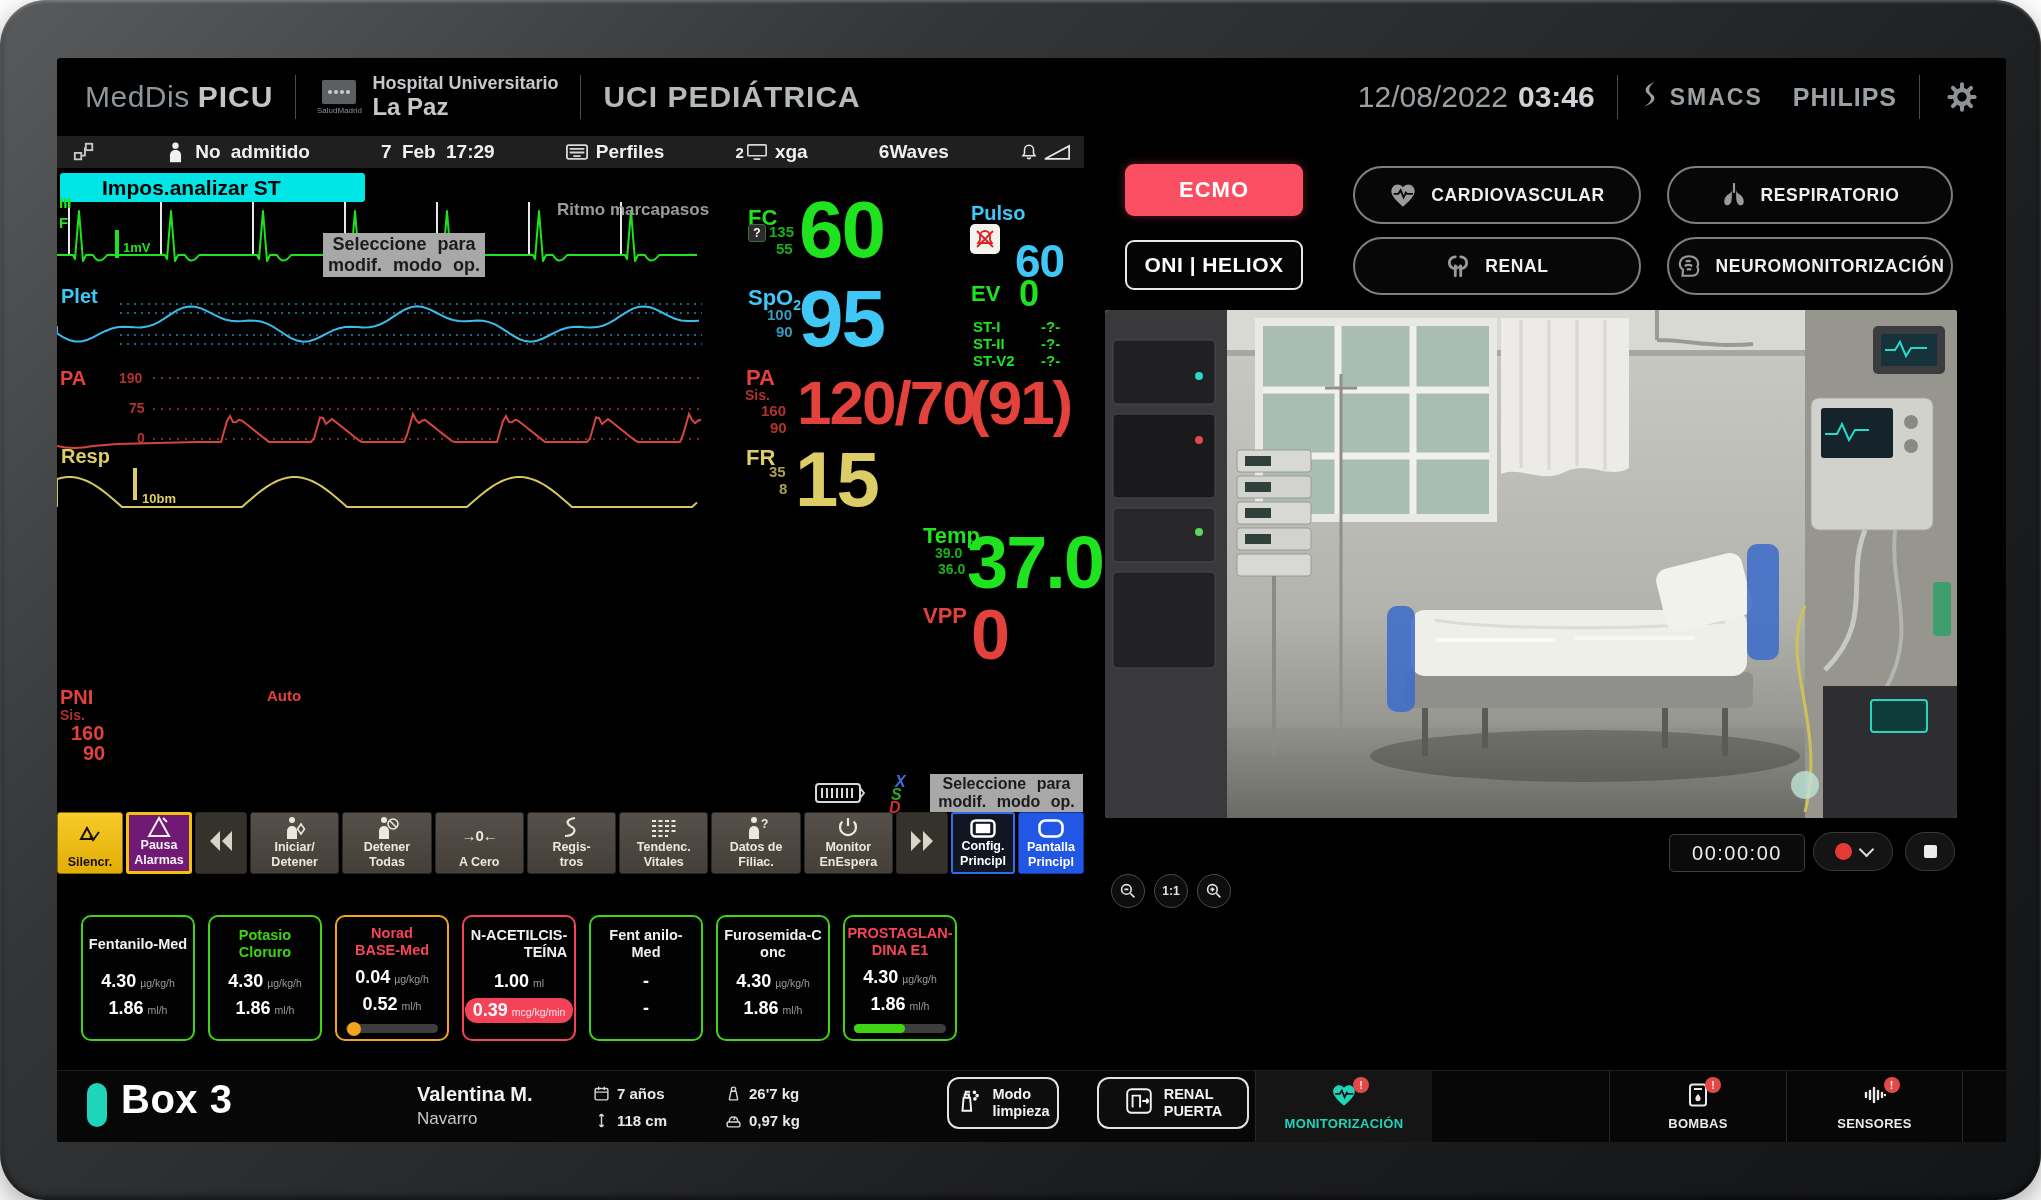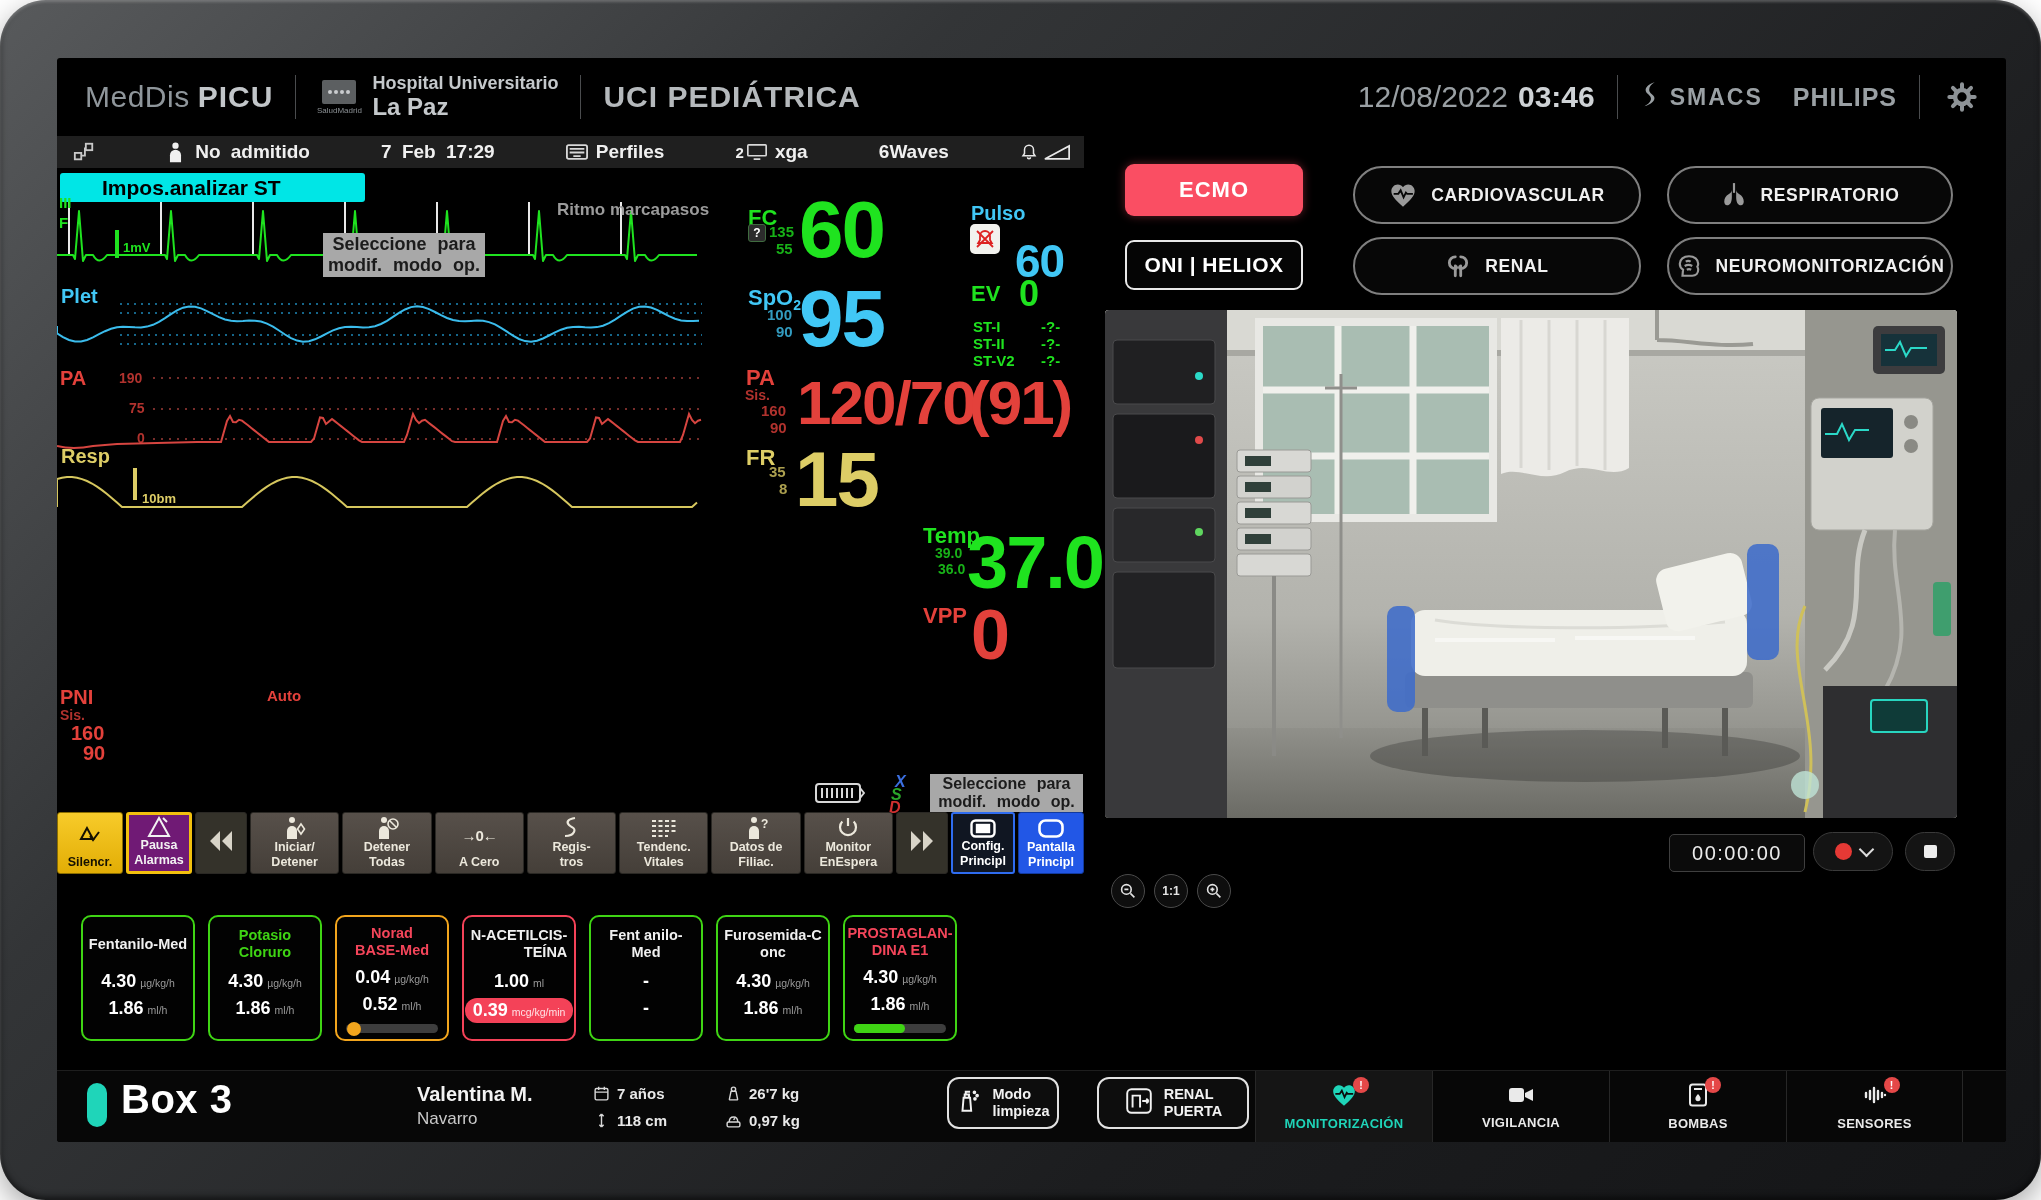--- a/index.html
+++ b/index.html
@@ -777,29 +777,20 @@
     <div class="tab active" style="left: 1198px; width: 177px; color: rgb(31, 213, 185);">
       <span class="icon-wrap">
         <span><svg width="26" height="24" viewBox="0 0 24 22" fill="currentColor">
                 <path d="M12 21C5.4 15.4 2 11.5 2 7.6 2 4.5 4.5 2 7.5 2c1.8 0 3.4.9 4.5 2.3C13.1 2.9 14.7 2 16.5 2 19.5 2 22 4.5 22 7.6c0 3.9-3.4 7.8-10 13.4Z"></path>
                 <path d="M4 10h4l2-3 2.5 6 2-4 1 1h5" stroke="#0b0b0b" stroke-width="1.6" fill="none"></path>
               </svg></span>
         <span class="badge">!</span>
       </span>
       <span class="tlabel">MONITORIZACIÓN</span>
     </div>
-    <div class="tab" style="left:1375px;width:177px;">
-      <span class="icon-wrap">
-        <span><svg width="26" height="22" viewBox="0 0 26 20" fill="currentColor">
-                <rect x="1" y="3" width="15" height="14" rx="3"></rect>
-                <path d="M17 8l8-4v12l-8-4Z"></path>
-              </svg></span>
-      </span>
-      <span class="tlabel">VIGILANCIA</span>
-    </div>
     <div class="tab" style="left:1552px;width:177px;">
       <span class="icon-wrap">
         <span><svg width="22" height="24" viewBox="0 0 22 24" fill="none" stroke="currentColor" stroke-width="2">
                 <rect x="3" y="1.5" width="16" height="21" rx="2.5"></rect>
                 <path d="M7 6h8"></path>
                 <path d="M11 11c1.6 2 2.6 3.2 2.6 4.6a2.6 2.6 0 1 1-5.2 0C8.4 14.2 9.4 13 11 11Z" fill="currentColor" stroke="none"></path>
               </svg></span>
         <span class="badge">!</span>
       </span>
       <span class="tlabel">BOMBAS</span>

